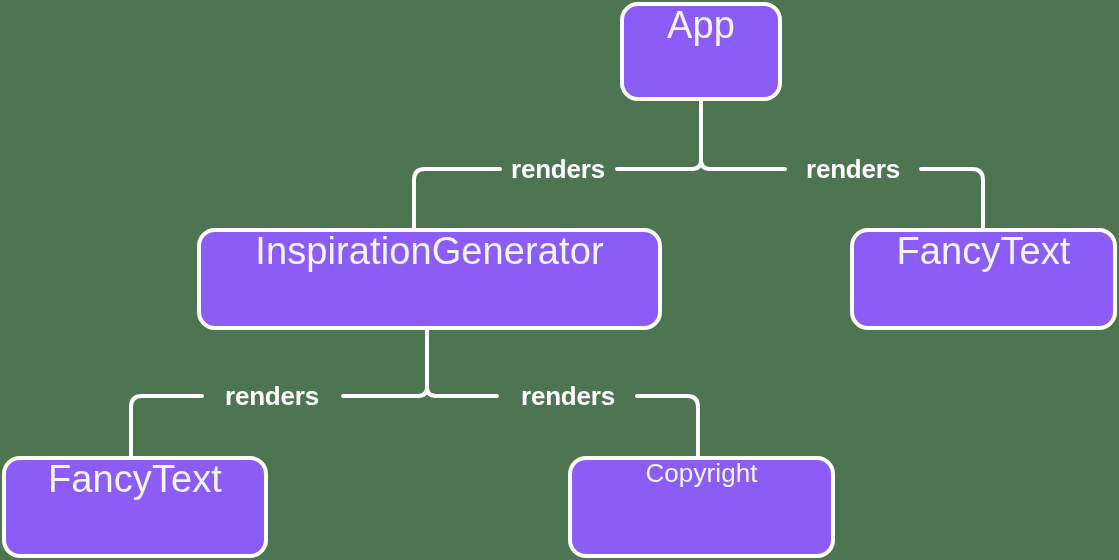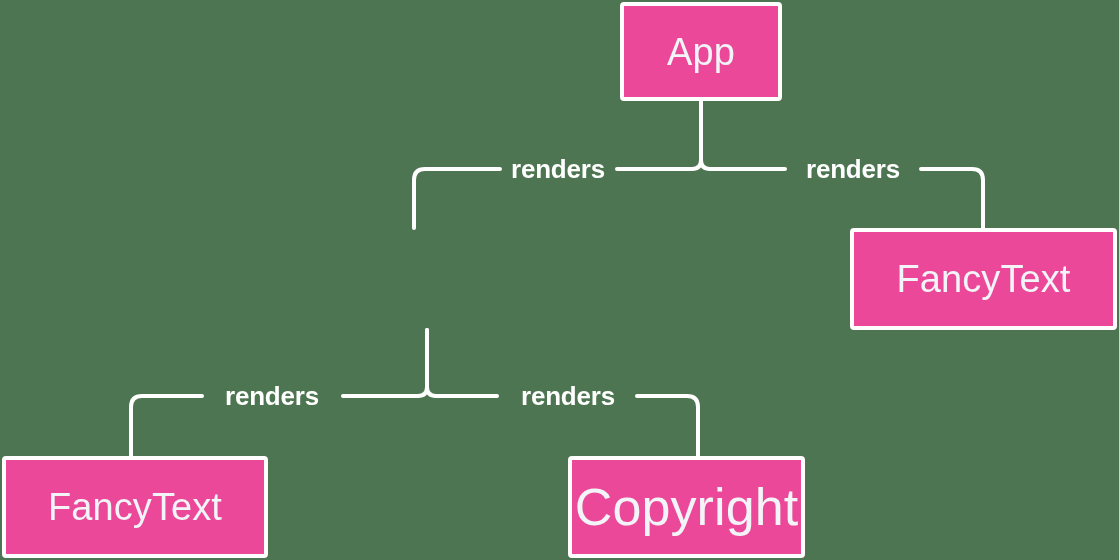--- a/index.html
+++ b/index.html
@@ -21,25 +21,24 @@
   #connector-layer {
     position: absolute;
     left: 0;
     top: 0;
     width: 1119px;
     height: 560px;
   }
   .node-box {
     position: absolute;
     box-sizing: border-box;
-    background: #ec4899;
+    background: #8b5cf6;
     border: 4px solid #ffffff;
-    border-radius: 4px;
+    border-radius: 18px;
     display: flex;
-    align-items: center;
     justify-content: center;
     color: #f2f4f7;
     font-weight: 400;
     letter-spacing: 0.1px;
     white-space: nowrap;
   }
   .node-label {
     display: block;
     line-height: 1;
   }
@@ -84,26 +83,29 @@
 
   <span class="edge-label" style="left:558px; top:169px;">renders</span>
   <span class="edge-label" style="left:853px; top:169px;">renders</span>
   <span class="edge-label" style="left:272px; top:396px;">renders</span>
   <span class="edge-label" style="left:568px; top:396px;">renders</span>
 
   <div class="node-box" style="left:620px; top:2px; width:162px; height:99px; font-size:38px;">
     <span class="node-label">App</span>
   </div>
 
+  <div class="node-box" style="left:197px; top:228px; width:465px; height:102px; font-size:38px;">
+    <span class="node-label">InspirationGenerator</span>
+  </div>
 
   <div class="node-box" style="left:850px; top:228px; width:267px; height:102px; font-size:38px;">
     <span class="node-label">FancyText</span>
   </div>
 
   <div class="node-box" style="left:2px; top:456px; width:266px; height:102px; font-size:38px;">
     <span class="node-label">FancyText</span>
   </div>
 
-  <div class="node-box" style="left:568px; top:456px; width:237px; height:102px; font-size:52px;">
+  <div class="node-box" style="left:568px; top:456px; width:267px; height:102px; font-size:26px;">
     <span class="node-label">Copyright</span>
   </div>
 
 </div>
 
 </body></html>

